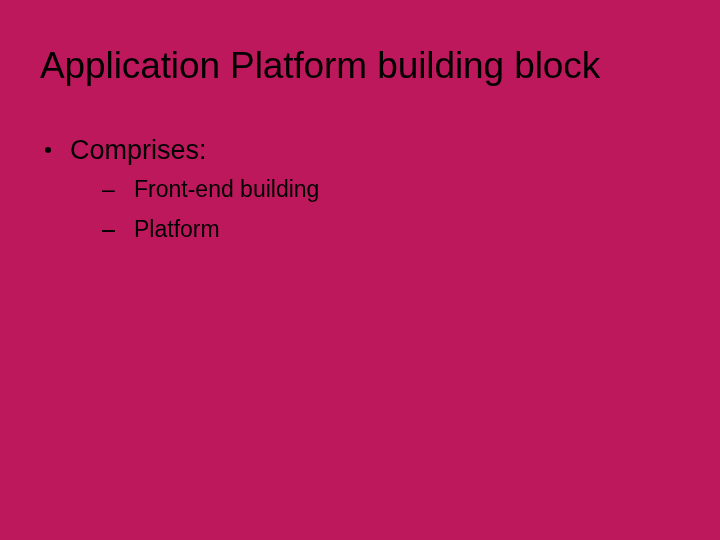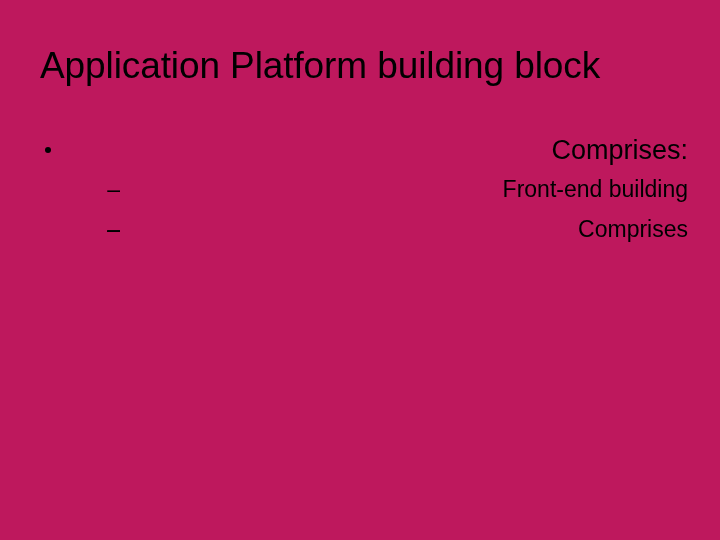--- a/index.html
+++ b/index.html
@@ -43,21 +43,20 @@
     position: absolute;
     left: 40px;
     top: 131px;
     width: 648px;
   }
 
   ul.level1 {
     list-style: none;
     margin: 0;
     padding: 0;
-    text-align: right;
   }
 
   li.level1-item {
     position: relative;
     padding-left: 30px;
     font-size: 27px;
     line-height: 38px;
     font-weight: 400;
     color: #000000;
     white-space: nowrap;
@@ -127,21 +126,21 @@
           <li class="level2-item">
             <span class="marker-dash">–</span>
           </li>
 
           <li class="level2-item">
             <span class="marker-dash">–</span>
           </li>
 
           <li class="level2-item">
             <span class="marker-dash">–</span>
-            <span class="lvl2-text">Comprises</span>
+            <span class="lvl2-text">Platform</span>
           </li>
 
         </ul>
       </li>
 
     </ul>
   </div>
 
 </div>
 

